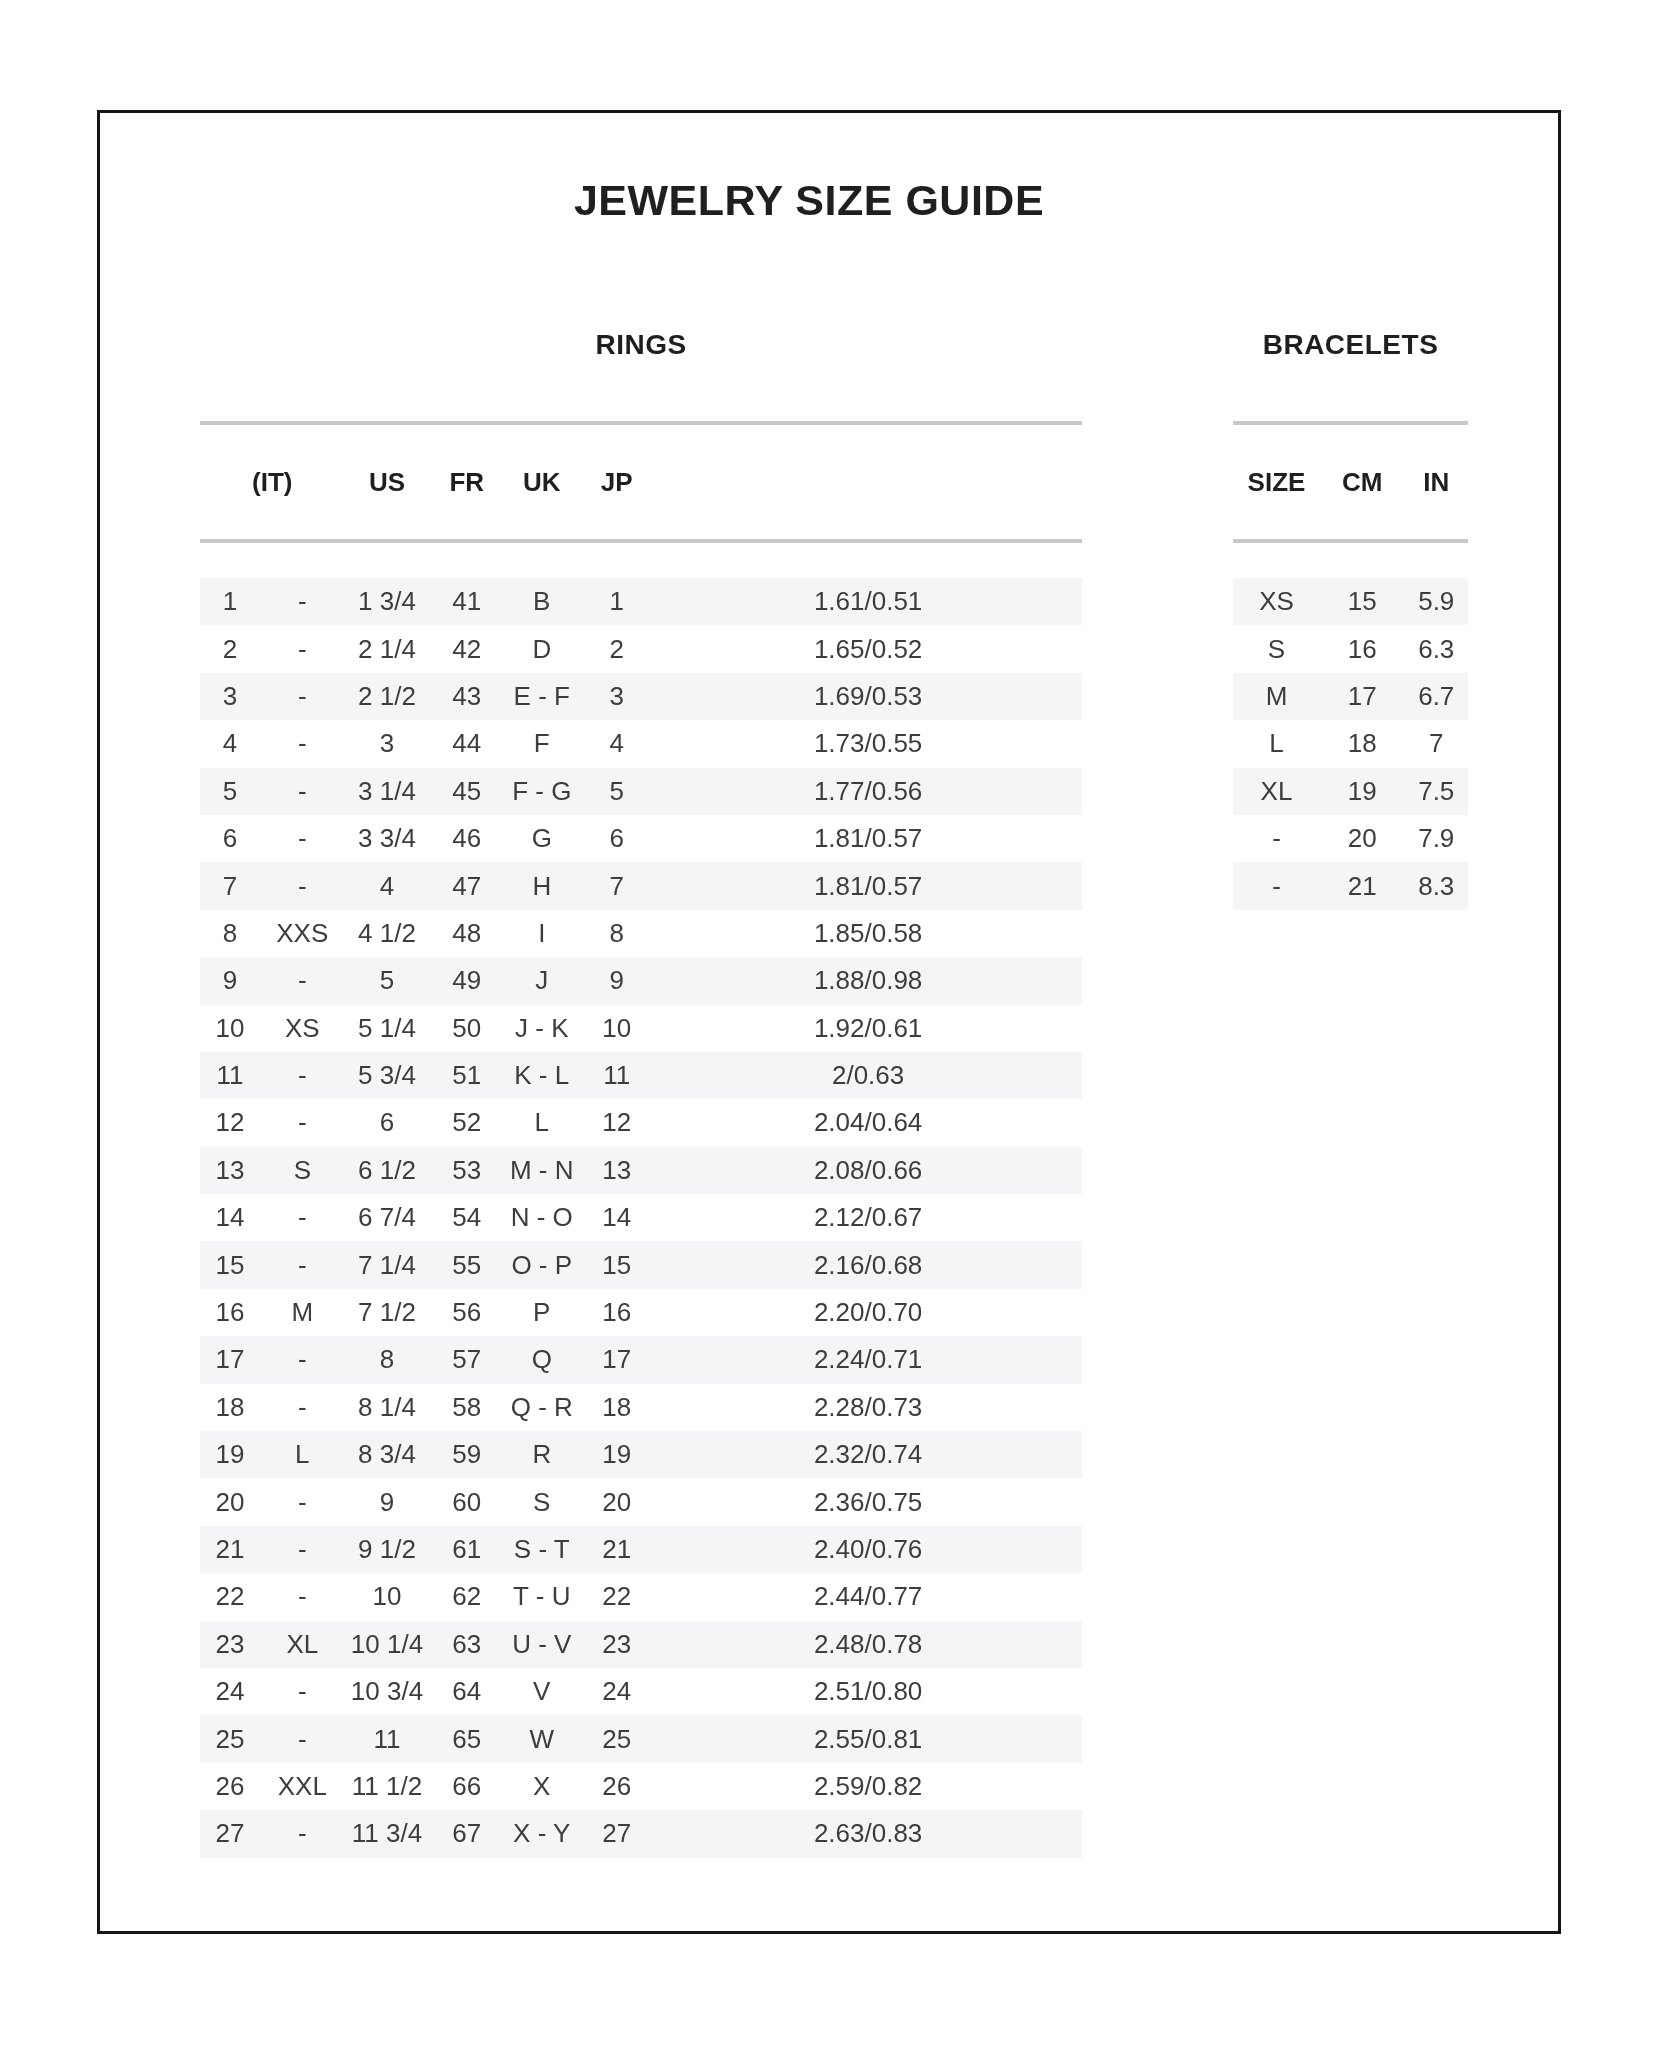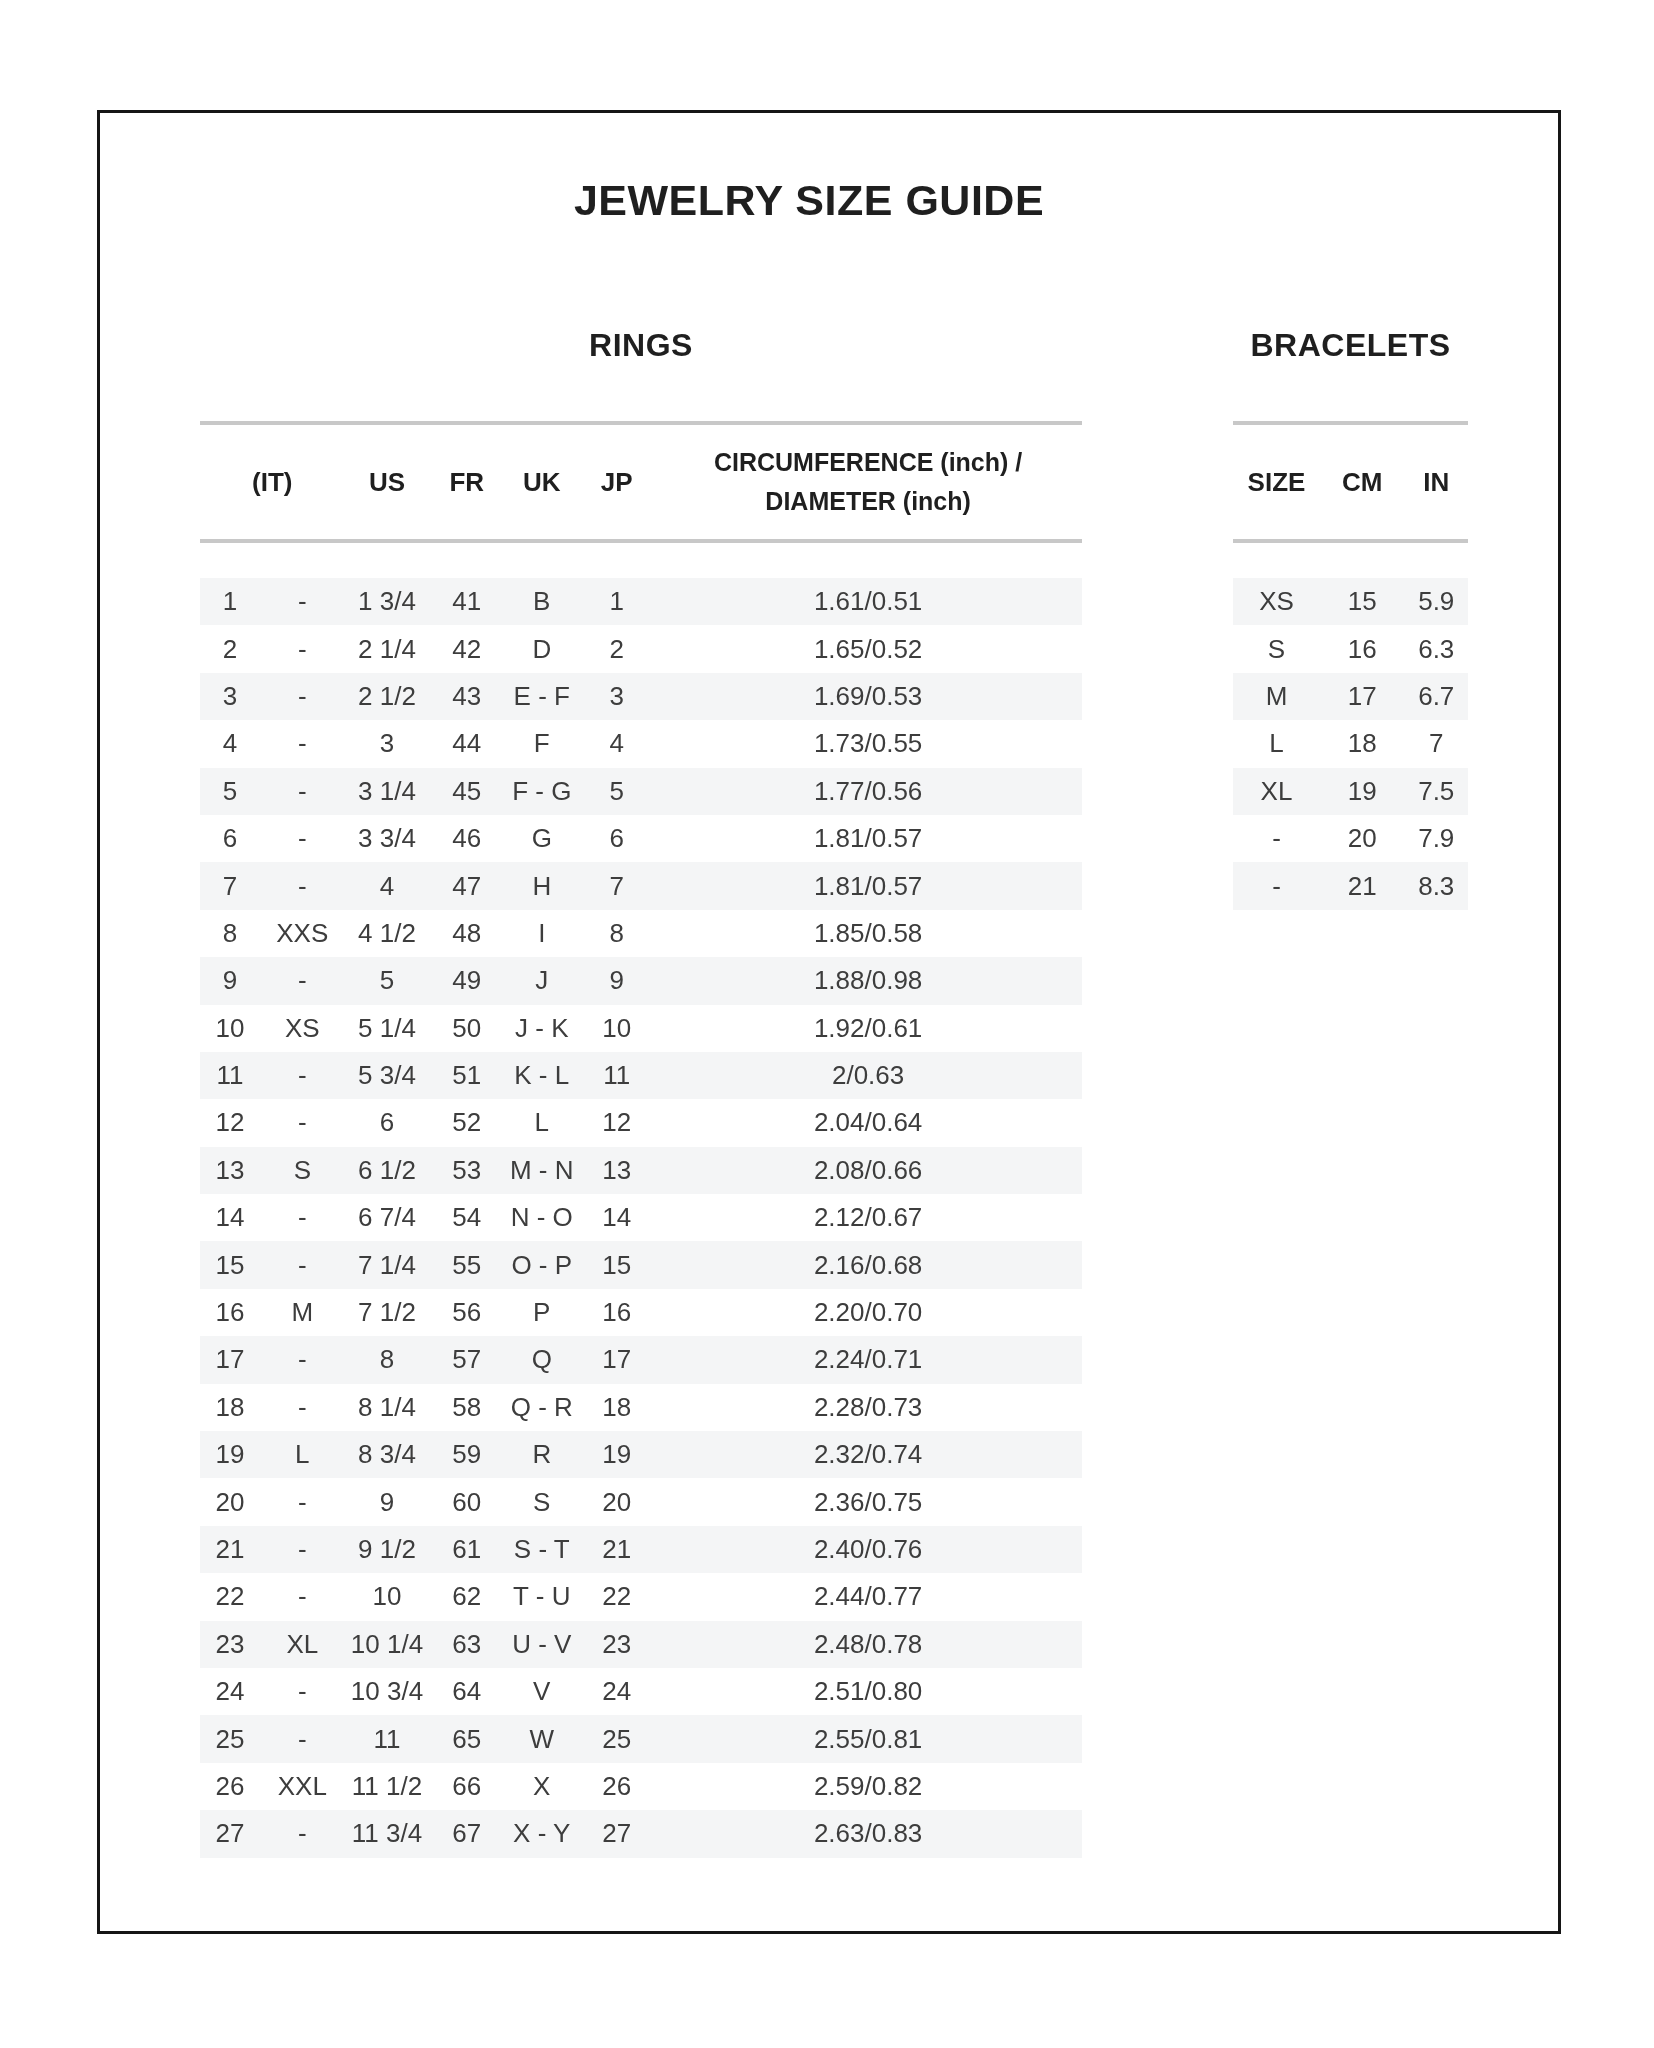--- a/index.html
+++ b/index.html
@@ -35,21 +35,21 @@
     line-height: 60px;
     font-weight: bold;
     letter-spacing: 0.5px;
     color: var(--heading-text, #1f1f1f);
   }
   .section-heading {
     position: absolute;
     top: 325px;
     margin: 0;
     text-align: center;
-    font-size: 32px;
+    font-size: 28px;
     line-height: 40px;
     font-weight: bold;
     letter-spacing: 0.5px;
     color: var(--heading-text, #1f1f1f);
   }
   .rings-heading    { left: 200px;  width: 882px; }
   .bracelets-heading{ left: 1233px; width: 235px; }
 
   
   .grid-header {
@@ -123,24 +123,20 @@
   <h2 class="section-heading rings-heading">RINGS</h2>
 
   <h2 class="section-heading bracelets-heading">BRACELETS</h2>
 
   <div class="grid-header rings-header">
     <div class="hcell">(IT)</div>
     <div class="hcell">US</div>
     <div class="hcell">FR</div>
     <div class="hcell">UK</div>
     <div class="hcell">JP</div>
-    <div class="hcell circ">
-      <span>CIRCUMFERENCE (inch) /</span>
-      <span>DIAMETER (inch)</span>
-    </div>
   </div>
 
   <div class="table-body rings-body">
       <div class="row">
       <div class="cell">1</div>
       <div class="cell">-</div>
       <div class="cell">1 3/4</div>
       <div class="cell">41</div>
       <div class="cell">B</div>
       <div class="cell">1</div>

